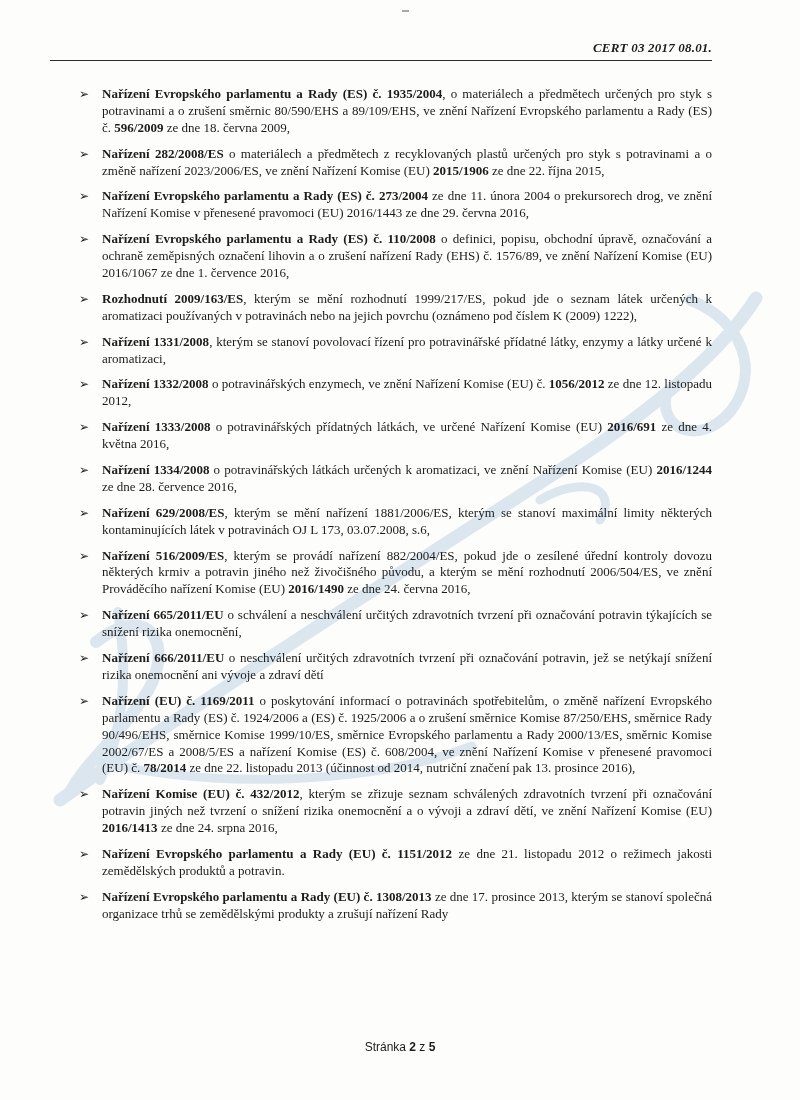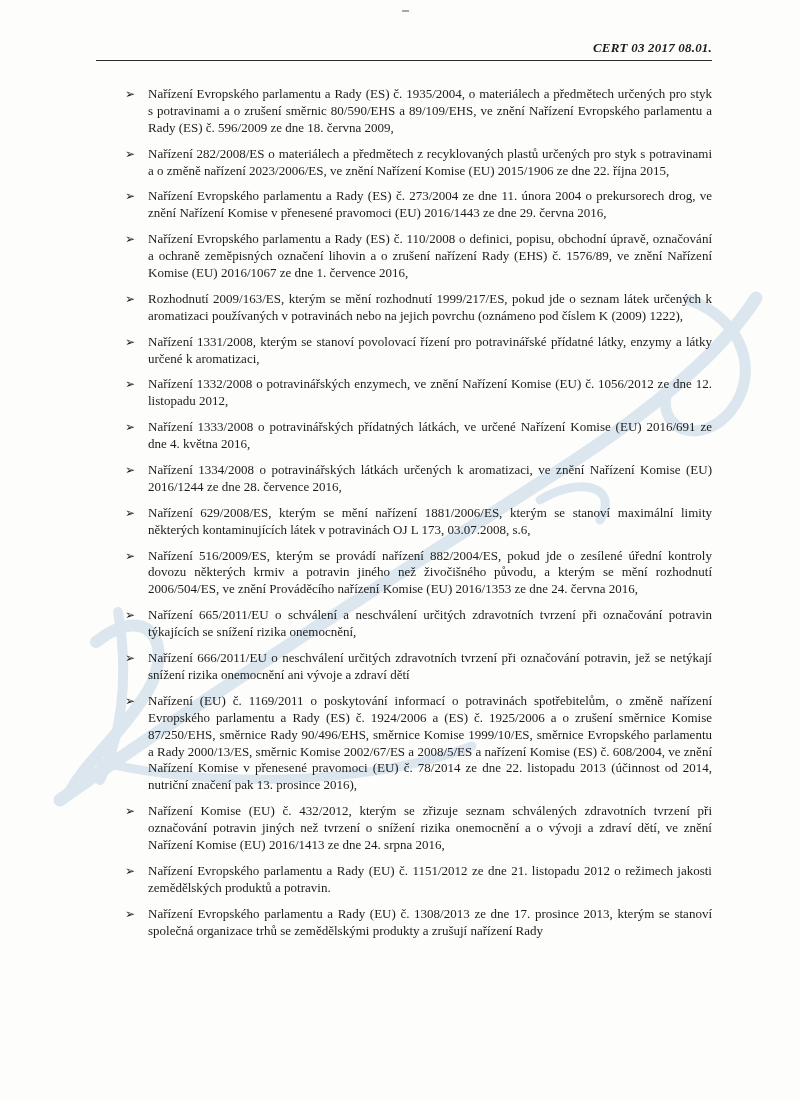--- a/index.html
+++ b/index.html
@@ -25,21 +25,21 @@
     top: 10px;
     left: 402px;
     width: 7px;
     height: 2px;
     background: #a9a9a9;
     z-index: 1;
   }
   .content {
     position: relative;
     z-index: 1;
-    padding: 40px 88px 0 100px;
+    padding: 40px 88px 0 54px;
   }
   .header {
     text-align: right;
     font-style: italic;
     font-weight: bold;
     font-size: 13px;
     letter-spacing: .2px;
     padding-bottom: 4px;
     border-bottom: 1.6px solid #2b2b2b;
     margin-left: -4px;
@@ -57,21 +57,21 @@
     font-size: 12px;
     line-height: 17px;
     color: #1c1c1c;
   }
   .item-text {
     flex: 1;
     font-size: 13px;
     line-height: 1.3;
     text-align: justify;
   }
-  .bold { font-weight: normal; margin-top: 36px; }
+  .bold { font-weight: bold; margin-top: 36px; }
   .footer {
     position: absolute;
     left: 0;
     right: 0;
     bottom: 46px;
     text-align: center;
     font-family: "Liberation Sans", sans-serif;
     font-size: 12px;
     color: #1c1c1c;
     z-index: 1;
@@ -136,21 +136,21 @@
         <div class="item">
           <span class="bullet">➢</span>
           <div class="item-text"><span class="bold">Nařízení 1334/2008</span><span> o potravinářských látkách určených k aromatizaci, ve znění Nařízení Komise (EU) </span><span class="bold">2016/1244</span><span> ze dne 28. července 2016,</span></div>
         </div>
         <div class="item">
           <span class="bullet">➢</span>
           <div class="item-text"><span class="bold">Nařízení 629/2008/ES</span><span>, kterým se mění nařízení 1881/2006/ES, kterým se stanoví maximální limity některých kontaminujících látek v potravinách  OJ L 173, 03.07.2008, s.6,</span></div>
         </div>
         <div class="item">
           <span class="bullet">➢</span>
-          <div class="item-text"><span class="bold">Nařízení 516/2009/ES</span><span>, kterým se provádí nařízení  882/2004/ES, pokud jde o zesílené úřední kontroly dovozu některých krmiv a potravin jiného než živočišného původu, a kterým se mění rozhodnutí 2006/504/ES, ve znění Prováděcího nařízení Komise (EU) </span><span class="bold">2016/1353</span><span> ze dne 24. června 2016,</span></div>
+          <div class="item-text"><span class="bold">Nařízení 516/2009/ES</span><span>, kterým se provádí nařízení  882/2004/ES, pokud jde o zesílené úřední kontroly dovozu některých krmiv a potravin jiného než živočišného původu, a kterým se mění rozhodnutí 2006/504/ES, ve znění Prováděcího nařízení Komise (EU) </span><span class="bold">2016/1490</span><span> ze dne 24. června 2016,</span></div>
         </div>
         <div class="item">
           <span class="bullet">➢</span>
           <div class="item-text"><span class="bold">Nařízení 665/2011/EU</span><span> o schválení a neschválení určitých zdravotních tvrzení při označování potravin týkajících se snížení rizika onemocnění,</span></div>
         </div>
         <div class="item">
           <span class="bullet">➢</span>
           <div class="item-text"><span class="bold">Nařízení 666/2011/EU</span><span> o neschválení určitých zdravotních tvrzení při označování potravin, jež se netýkají snížení rizika onemocnění ani vývoje a zdraví dětí</span></div>
         </div>
         <div class="item">
@@ -165,14 +165,17 @@
           <span class="bullet">➢</span>
           <div class="item-text"><span class="bold">Nařízení Evropského parlamentu a Rady (EU) č. 1151/2012</span><span> ze dne 21. listopadu 2012 o režimech jakosti zemědělských produktů a potravin.</span></div>
         </div>
         <div class="item">
           <span class="bullet">➢</span>
           <div class="item-text"><span class="bold">Nařízení Evropského parlamentu a Rady (EU) č. 1308/2013</span><span> ze dne 17. prosince 2013, kterým se stanoví společná organizace trhů se zemědělskými produkty a zrušují nařízení Rady</span></div>
         </div>
       </div>
   </div>
 
+  <div class="footer">
+    <span><span>Stránka </span><span class="bold">2</span><span> z </span><span class="bold">5</span></span>
+  </div>
 
 </div>
 
 </body></html>

